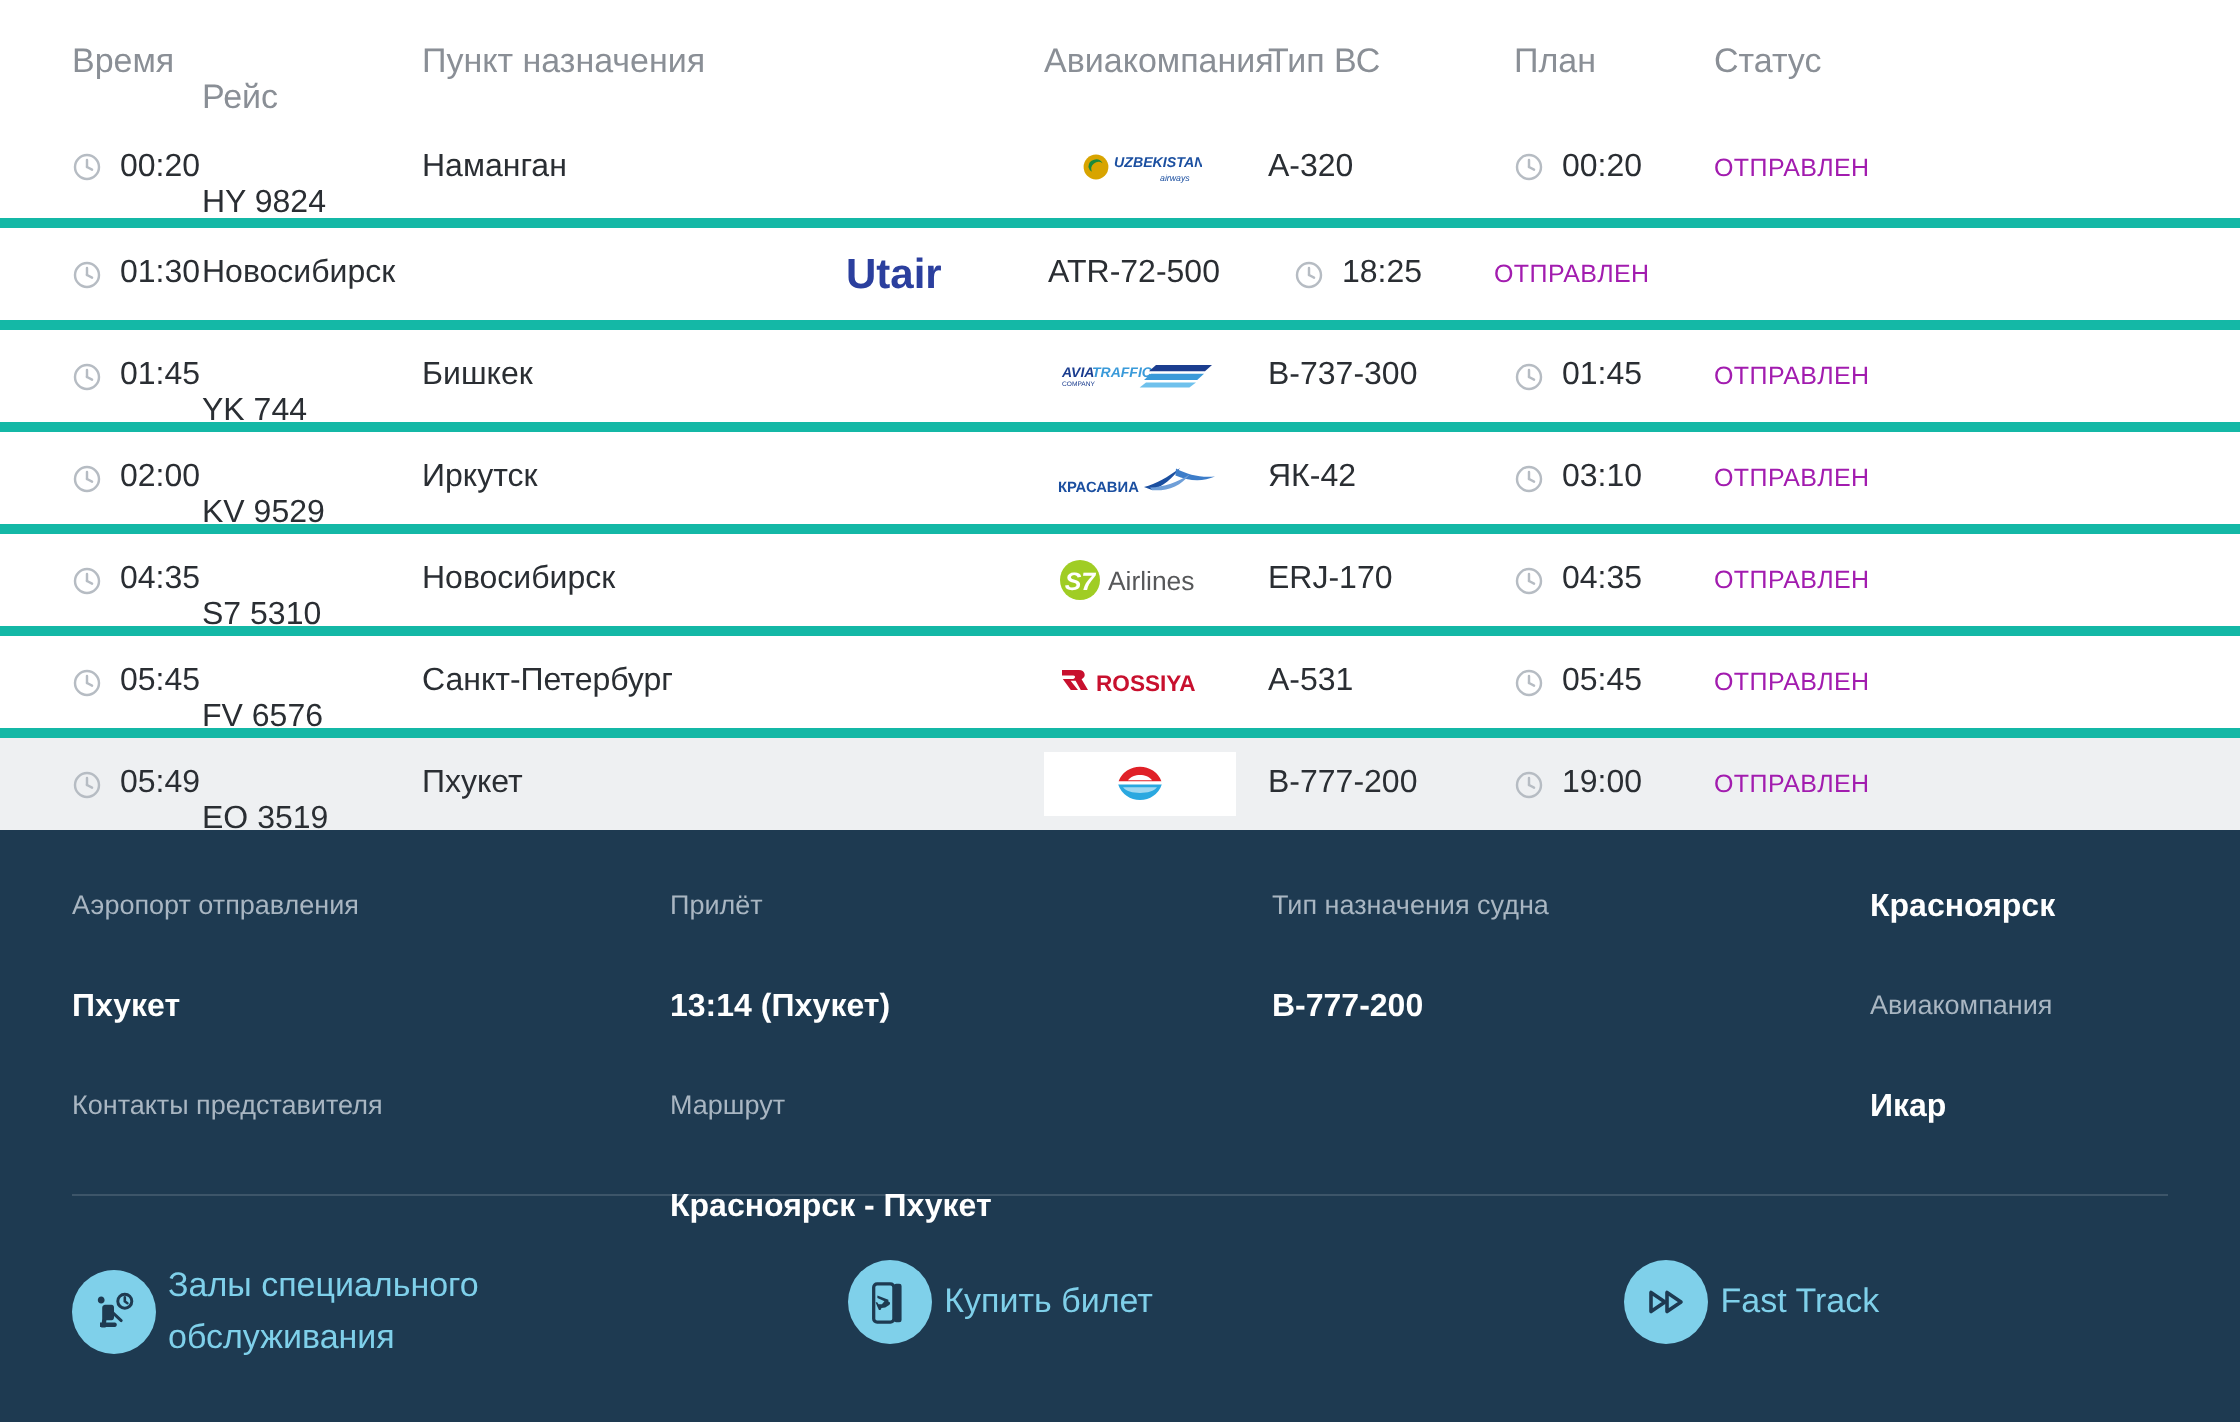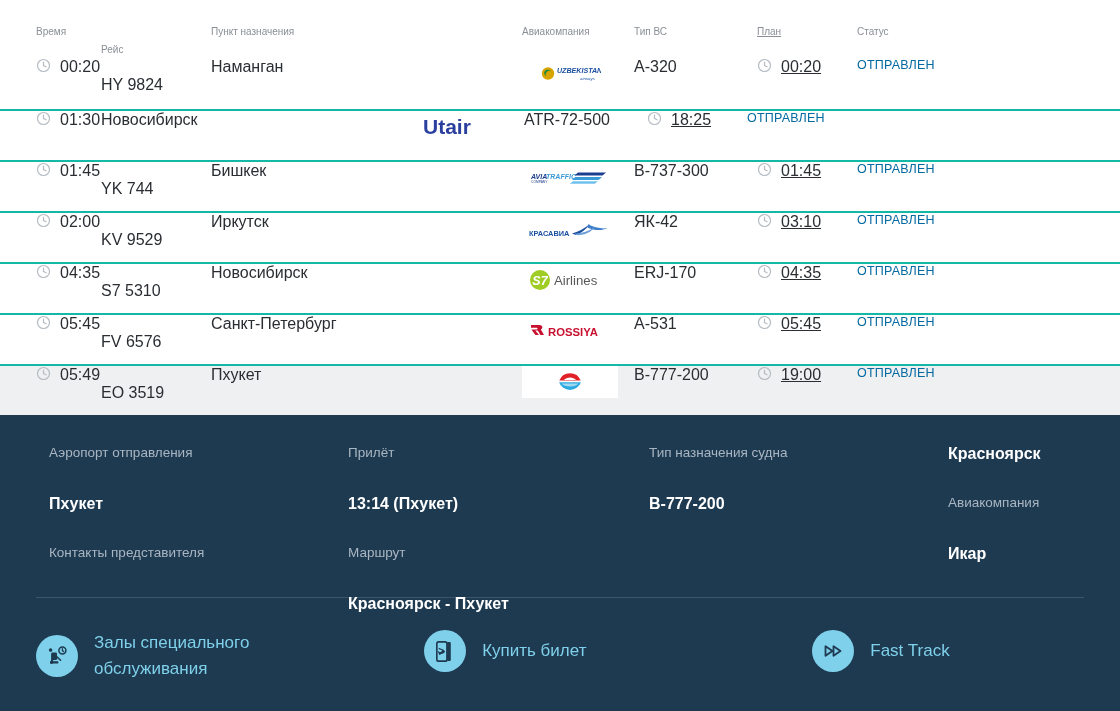--- a/index.html
+++ b/index.html
@@ -11,54 +11,54 @@
     -webkit-font-smoothing: antialiased;
     overflow: hidden;
   }
 
   
   .board { width: 1120px; background:#fff; }
 
   .board-head {
     display: flex; align-items: center;
     height: 58px;
-    font-size: 10px; color:#8a8f96; font-weight: 400;
+    font-size: 17px; color:#8a8f96; font-weight: 400;
   }
   .board-head .c { padding-top: 4px; }
 
   .c-time   { width: 101px; padding-left: 36px; }
   .c-flight { width: 110px; margin-top: 36px; }
   .c-dest   { width: 311px; }
   .c-air    { width: 112px; }
   .c-type   { width: 123px; }
-  .c-plan   { width: 100px; text-decoration: underline; }
+  .c-plan   { width: 100px; }
   .c-status { width: 227px; }
 
   .row {
     display: flex; align-items: center;
     height: 51px;
-    border-top: 2px solid #14b8a6;
+    border-top: 5px solid #14b8a6;
     font-size: 16px; color: #2a2e33;
   }
   .row:first-of-type { border-top: none; }
   .row.sel { background: #eef0f2; }
 
-  .cell { display: flex; align-items: flex-start; height: 100%; }
+  .cell { display: flex; align-items: center; height: 100%; }
 
   .time-cell, .plan-cell { gap: 9px; }
   .time-cell { padding-left: 36px; }
 
   .clock {
     width: 15px; height: 15px; flex: 0 0 15px;
     display: block;
   }
   .clock circle { fill: none; stroke: #b6bcc3; stroke-width: 1.3; }
   .clock line { stroke: #b6bcc3; stroke-width: 1.3; stroke-linecap: round; }
 
-  .status-txt { font-size: 12.5px; letter-spacing: .2px; color:#0369a1; }
+  .status-txt { font-size: 12.5px; letter-spacing: .2px; color:#a21caf; }
 
   
   .logo-wrap {
     width: 96px; height: 32px; background: #fff;
     display: flex; align-items: center; justify-content: center;
     overflow: hidden;
   }
   .logo-svg { display: block; }
 
   
@@ -67,21 +67,20 @@
     width: 1120px;
     height: 299px;
     padding: 28px 36px 0 36px;
     color: #ffffff;
     position: relative;
   }
   .detail-grid {
     display: grid;
     grid-template-columns: 299px 301px 299px auto;
     row-gap: 0;
-    margin-left: 13px;
   }
   .d-label {
     font-size: 13.5px; color: #a9b6c2; font-weight: 400;
     line-height: 20px; padding-bottom: 8px;
   }
   .d-value {
     font-size: 16px; color: #ffffff; font-weight: 700;
     line-height: 22px; padding-bottom: 28px;
   }
   .d-value.empty { color: transparent; }
@@ -97,21 +96,21 @@
   
   .links {
     position: absolute;
     left: 36px; right: 36px;
     top: 215px;
     display: flex;
     align-items: flex-start;
   }
   .link {
     display: flex; align-items: center;
-    gap: 16px;
+    gap: 6px;
     cursor: pointer;
     text-decoration: none;
   }
   .link:nth-child(1) { width: 400px; }
   .link:nth-child(2) { width: 400px; }
   .link:nth-child(3) { width: 280px; }
 
   .link-ico {
     width: 42px; height: 42px; flex: 0 0 42px;
     border-radius: 50%;

